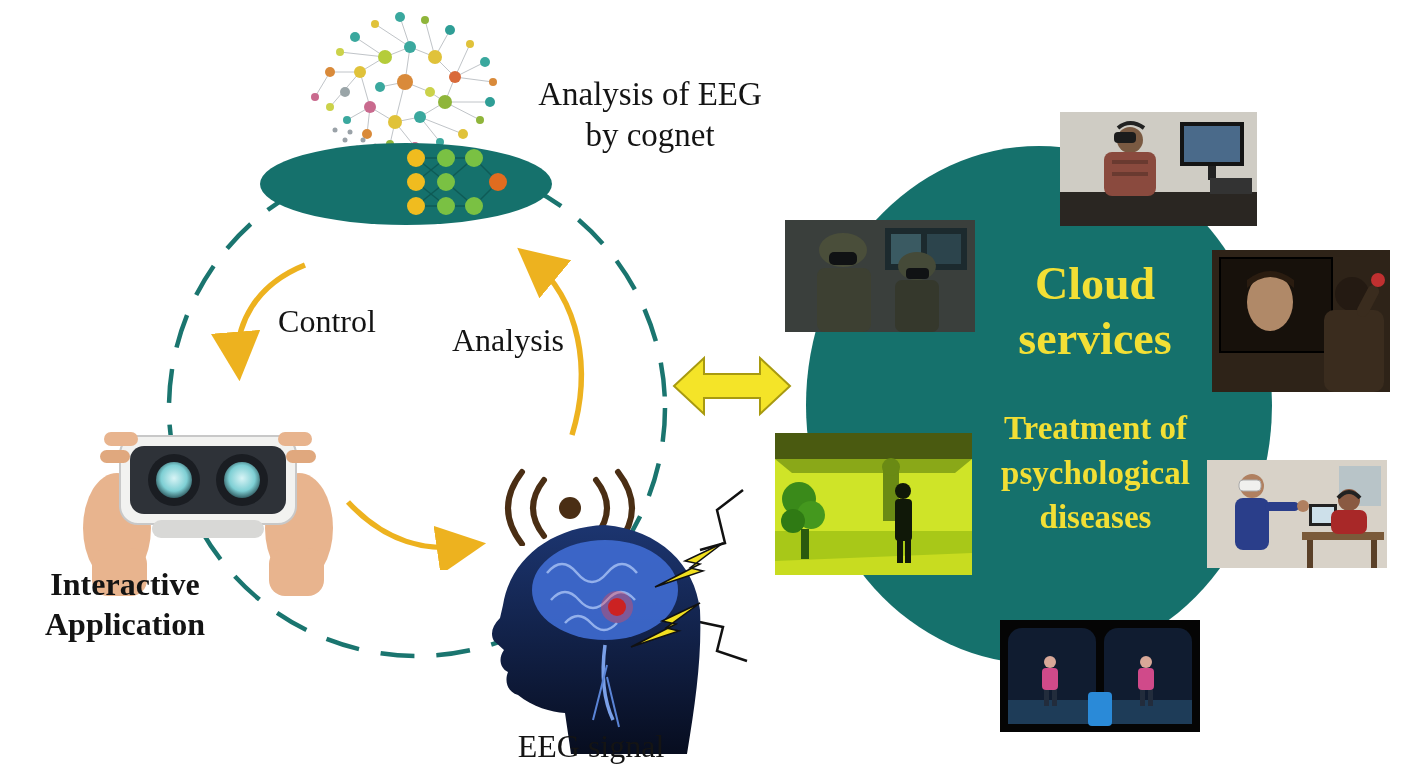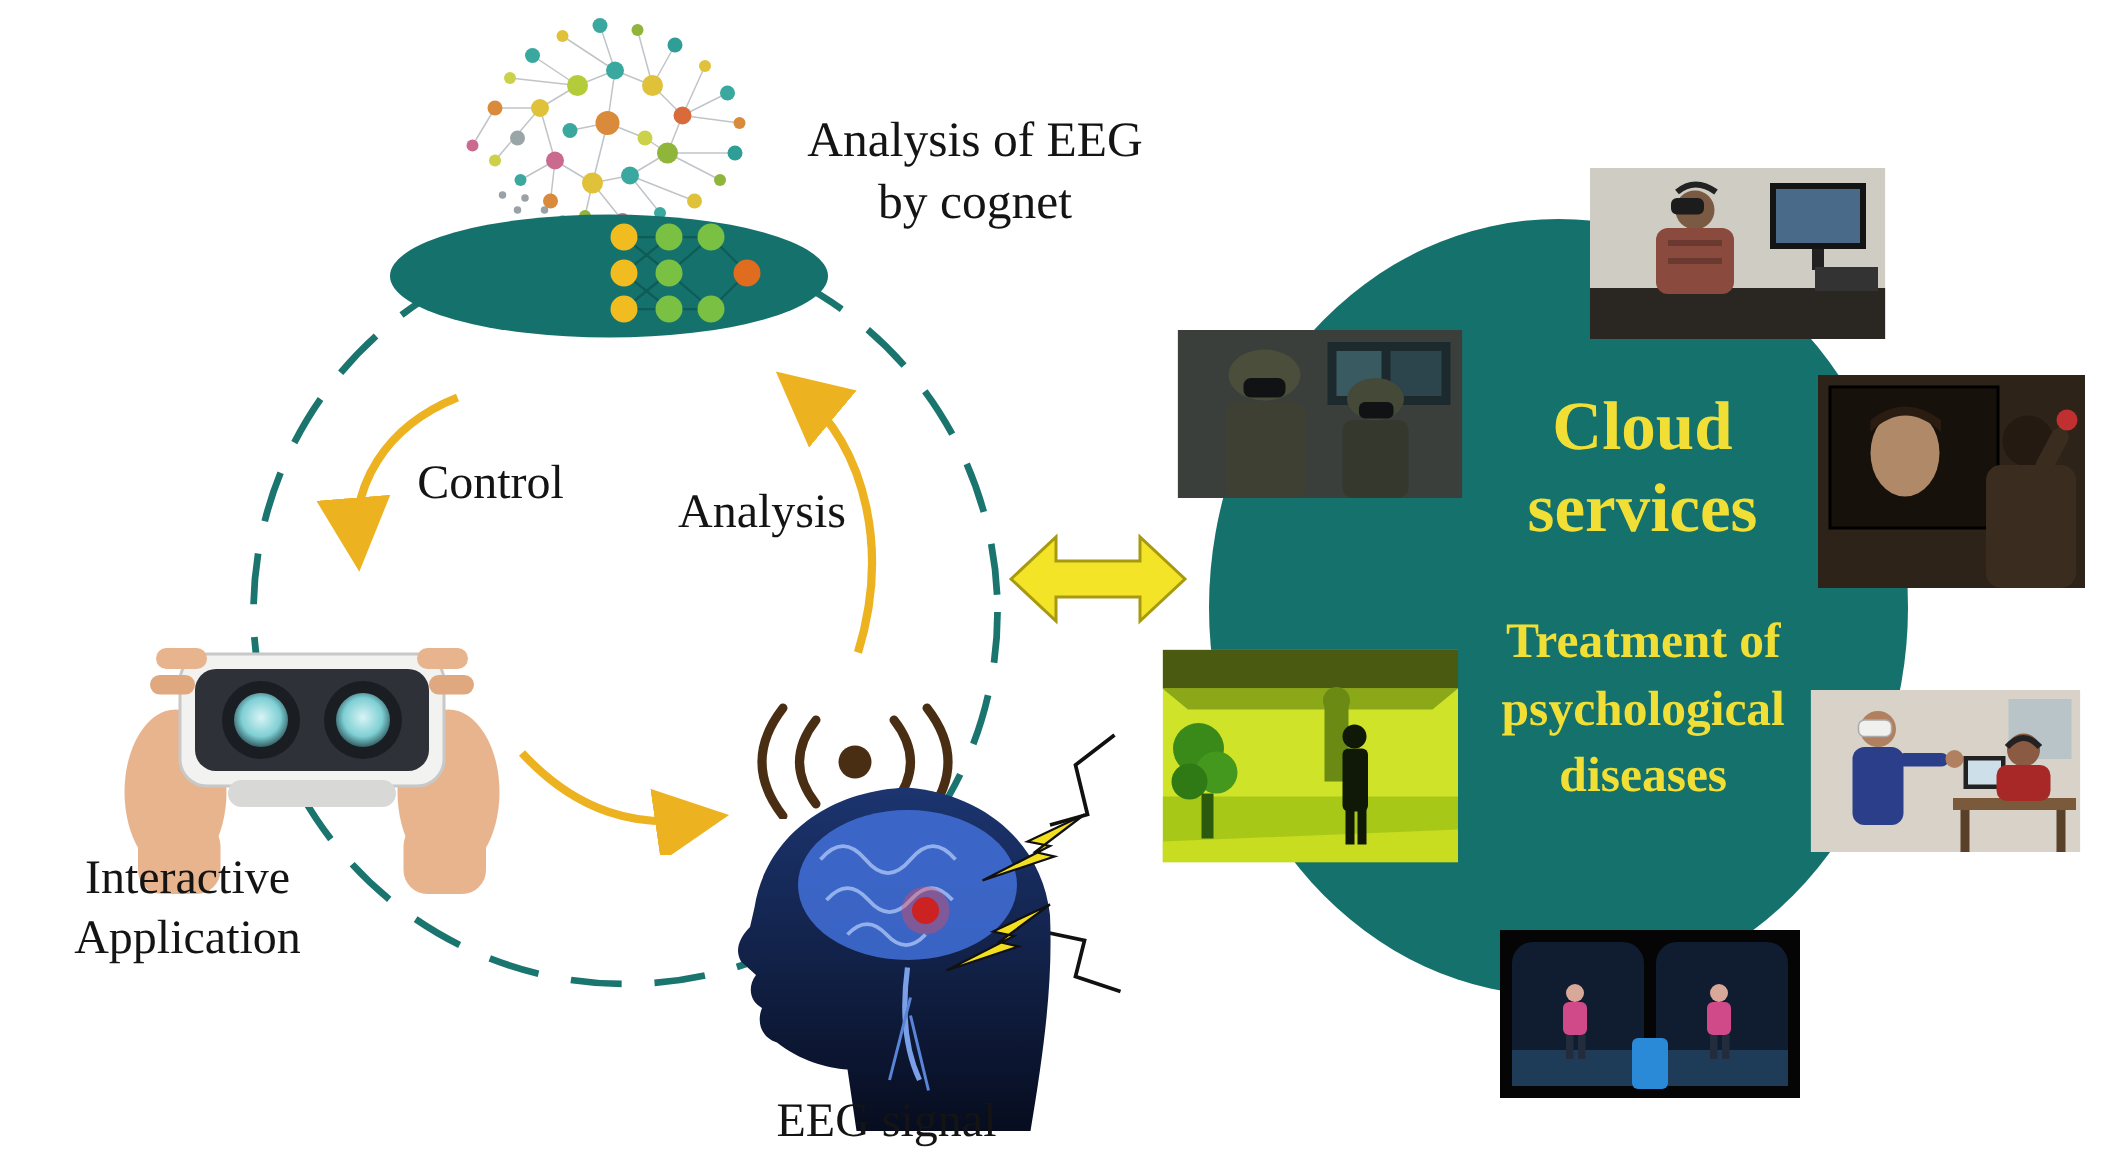--- a/index.html
+++ b/index.html
@@ -4,21 +4,21 @@
 <style>
   html,body{margin:0;padding:0;background:#fff;}
   #stage{position:relative;width:1405px;height:774px;background:#ffffff;overflow:hidden;
          font-family:"Liberation Serif",serif;color:#1a1a1a;}
   .abs{position:absolute;}
   .label{position:absolute;text-align:center;white-space:pre-line;line-height:1.25;color:#141414;}
   .lbl-analysis{left:518px;top:46px;width:264px;font-size:33px;margin-top:28px;}
   .lbl-control{left:257px;top:301px;width:140px;font-size:32px;}
   .lbl-produce{left:438px;top:320px;width:140px;font-size:32px;}
   .lbl-influence{left:343px;top:456px;width:155px;font-size:32px;}
-  .lbl-interactive{left:20px;top:564px;width:210px;font-size:32px;}
+  .lbl-interactive{left:20px;top:564px;width:210px;font-size:32px;font-weight:bold;}
   .lbl-eeg{left:496px;top:726px;width:190px;font-size:32px;}
   .cloud-circle{left:806px;top:146px;width:466px;height:518px;border-radius:50%;background:#15716c;}
   .lbl-cloud-title{left:980px;top:256px;width:230px;font-size:46px;font-weight:bold;color:#f2df35;line-height:1.2;}
   .lbl-cloud-sub{left:968px;top:406px;width:255px;font-size:33px;font-weight:bold;color:#f2df35;line-height:1.35;}
   .photo{position:absolute;overflow:hidden;}
   svg{display:block;}
 </style>
 </head>
 <body>
 

